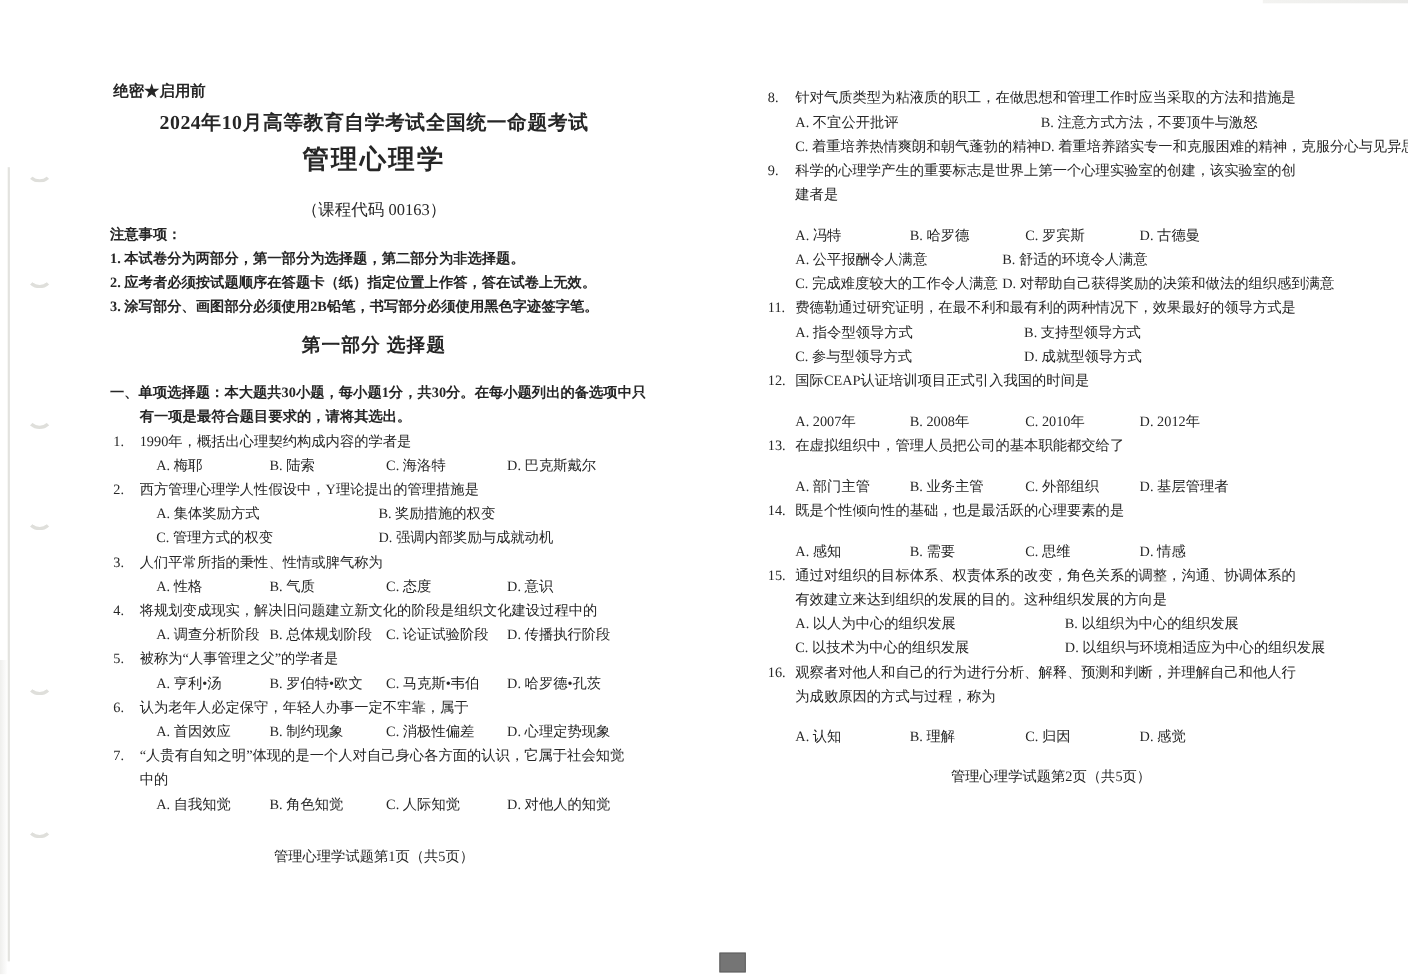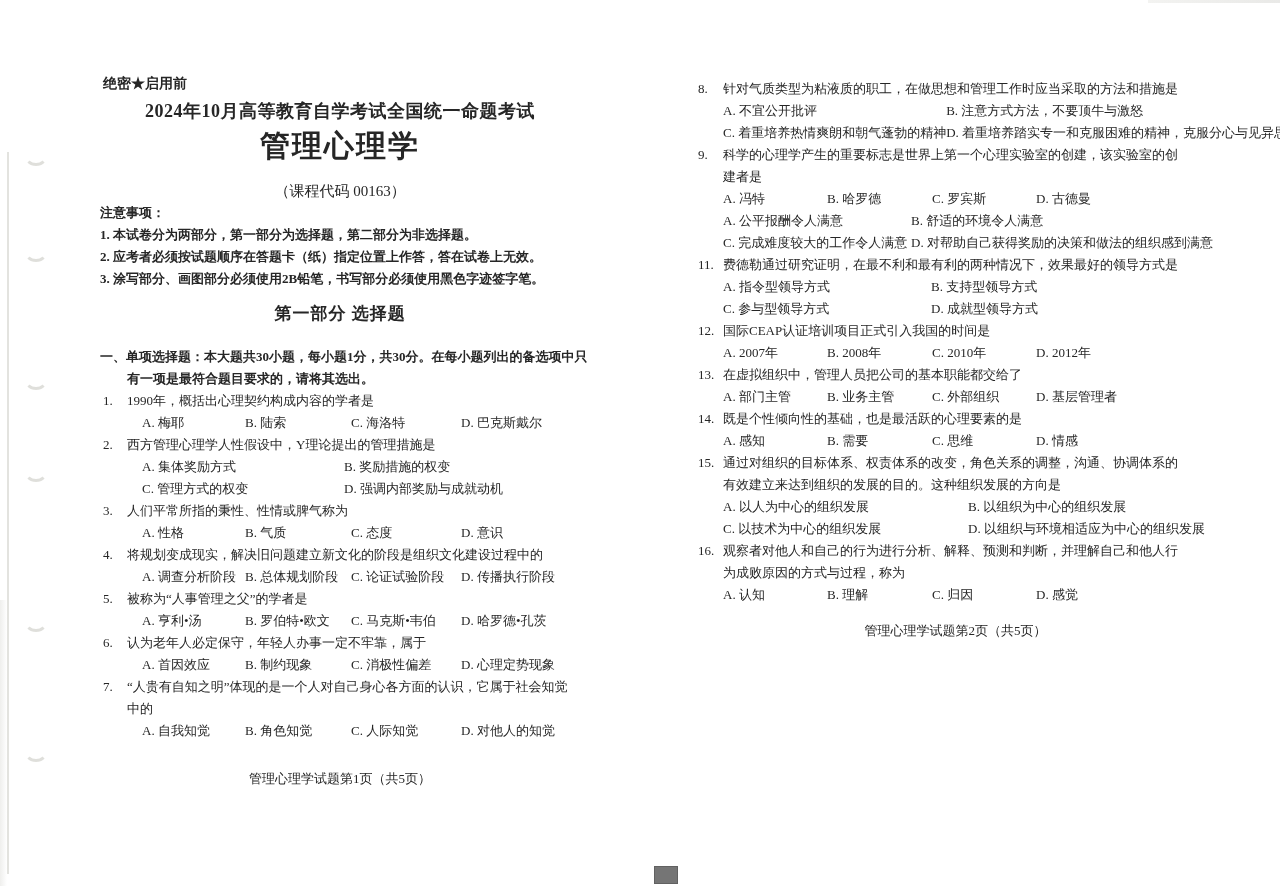--- a/index.html
+++ b/index.html
@@ -7,39 +7,39 @@
     position:relative; width:1280px; height:886px; background:#ffffff;
     overflow:hidden; font-family:"Liberation Serif","DejaVu Serif",serif;
     color:#262626;
   }
   .page { position:absolute; }
   #page1 { left:100px; top:75px; width:480px; }
   #page2 { left:698px; top:78px; width:515px; }
 
   .classification { font-size:14px; font-weight:bold; margin-left:3px; line-height:18px; }
   .exam-title { font-size:18px; font-weight:bold; text-align:center; margin-top:6px; line-height:24px; letter-spacing:0.5px; white-space:nowrap; }
-  .subject-title { font-size:30px; font-weight:600; text-align:center; margin-top:5px; line-height:36px; letter-spacing:2px; }
+  .subject-title { font-size:24px; font-weight:600; text-align:center; margin-top:5px; line-height:36px; letter-spacing:2px; }
   .course-code { font-size:15px; text-align:center; margin-top:16px; line-height:22px; }
   .notes-heading { font-size:13px; font-weight:bold; line-height:22px; }
   .note-line { font-size:13px; font-weight:600; line-height:22px; white-space:nowrap; }
   .section-title { font-size:17px; font-weight:bold; text-align:center; margin-top:12px; line-height:24px; letter-spacing:1px; }
   .instructions { margin-top:20px; }
   .instr-line { font-size:13px; font-weight:bold; line-height:22px; white-space:nowrap; }
   .instr-l2 { margin-left:27px; }
 
   .question { font-size:13px; line-height:22px; }
   .q-row { display:flex; }
   .q-num { flex:0 0 27px; width:27px; padding-left:3px; box-sizing:border-box; }
   #page2 .q-num { flex:0 0 25px; width:25px; padding-left:0; }
   .q-body { flex:1; }
   .stem-line { white-space:nowrap; }
   .opts { display:grid; margin-left:42px; }
   #page2 .opts { margin-left:25px; }
   #page1 .grid4 { grid-template-columns:103px 106px 110px auto; }
-  #page2 .grid4 { grid-template-columns:104px 105px 104px auto; }
+  #page2 .grid4 { grid-template-columns:104px 105px 104px auto;margin-top:15px; }
   #page1 .grid2 { grid-template-columns:202px auto; }
   #page2 .grid2 { grid-template-columns:208px auto; }
   .stack { grid-template-columns:1fr 1fr; }
   .option { white-space:nowrap; }
 
   .page-footer { text-align:center; font-size:13px; line-height:22px; margin-top:26px; }
   #page2 .page-footer { margin-top:14px; }
 
   
   .edge-line { position:absolute; left:7px; top:152px; width:2px; height:722px; background:#e3e3df; }

